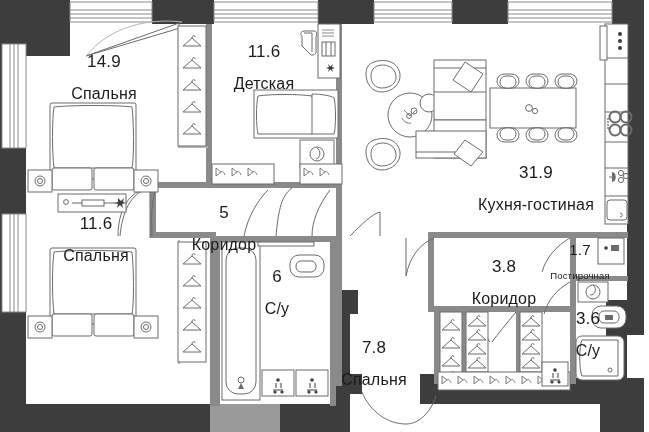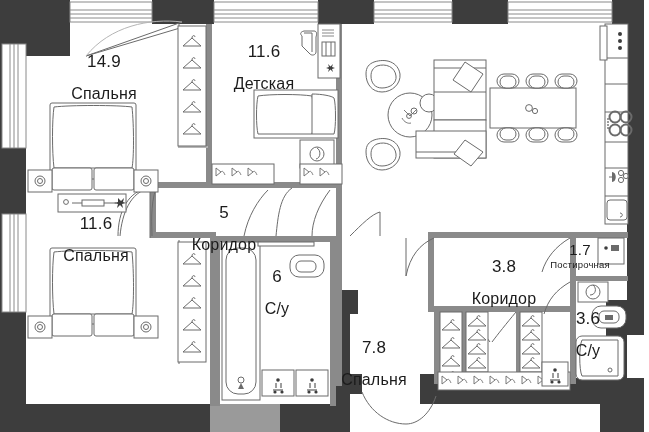--- a/index.html
+++ b/index.html
@@ -3,21 +3,21 @@
 <meta charset="utf-8">
 <style>
   html,body{margin:0;padding:0;background:#ffffff;}
   body{font-family:"Liberation Sans","DejaVu Sans",sans-serif;}
   #plan{position:relative;width:644px;height:432px;background:#ffffff;overflow:hidden;}
   #plan svg{position:absolute;left:0;top:0;}
   .lbl{position:absolute;text-align:center;color:#1b1b1b;line-height:1;white-space:nowrap;}
   .lbl .area{display:block;font-size:17px;letter-spacing:.2px;}
   .lbl .nm{display:block;font-size:16px;margin-top:16px;letter-spacing:.2px;}
   .lbl.small .area{font-size:15px;}
-  .lbl.small .nm{font-size:9.5px;margin-top:3px;}
+  .lbl.small .nm{font-size:9.5px;margin-top:14px;}
 </style>
 </head>
 <body>
 
 <div id="plan">
 
 <svg width="649" height="432" viewBox="0 0 649 432">
   <defs>
     <g id="hanger">
       <path d="M0,8 L9,0 L18,8" fill="none" stroke="#6b6b6b" stroke-width="1"></path>
@@ -458,20 +458,24 @@
 <div class="lbl" style="left:96px;top:215px;transform:translate(-50%,0);">
   <span class="area">11.6</span>
   <span class="nm">Спальня</span>
 </div>
 
 <div class="lbl" style="left:264px;top:43px;transform:translate(-50%,0);">
   <span class="area">11.6</span>
   <span class="nm">Детская</span>
 </div>
 
+<div class="lbl" style="left:536px;top:164px;transform:translate(-50%,0);">
+  <span class="area">31.9</span>
+  <span class="nm">Кухня-гостиная</span>
+</div>
 
 <div class="lbl" style="left:224px;top:204px;transform:translate(-50%,0);">
   <span class="area">5</span>
   <span class="nm">Коридор</span>
 </div>
 
 <div class="lbl" style="left:277px;top:268px;transform:translate(-50%,0);">
   <span class="area">6</span>
   <span class="nm">С/у</span>
 </div>

